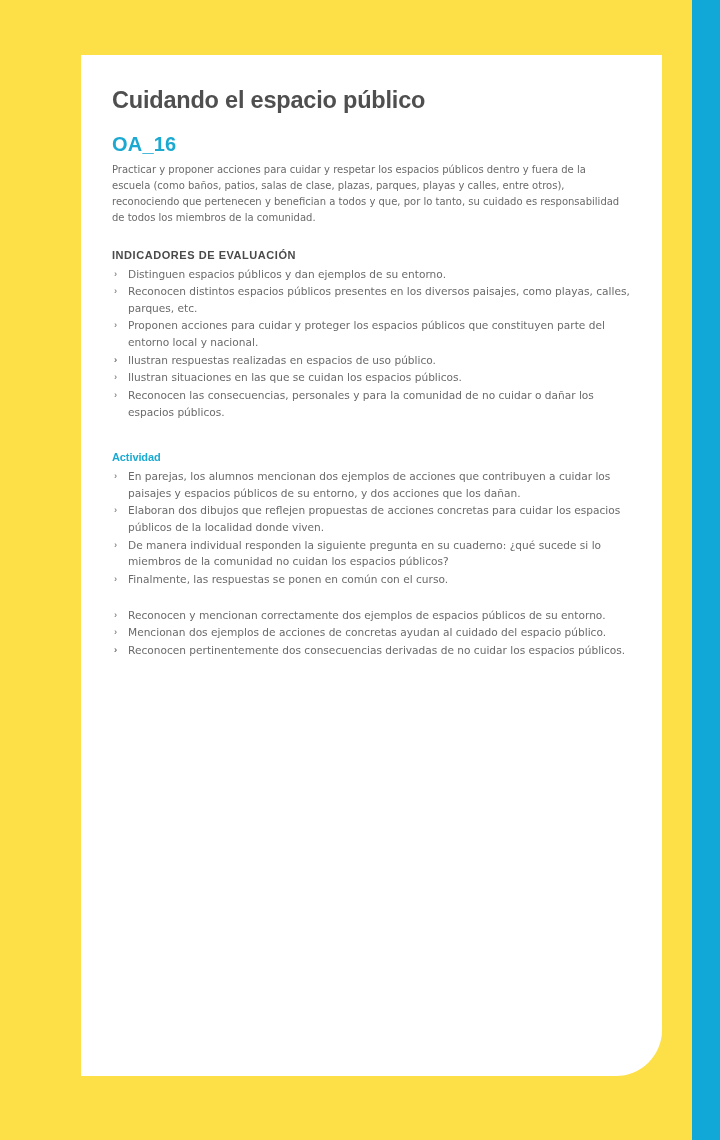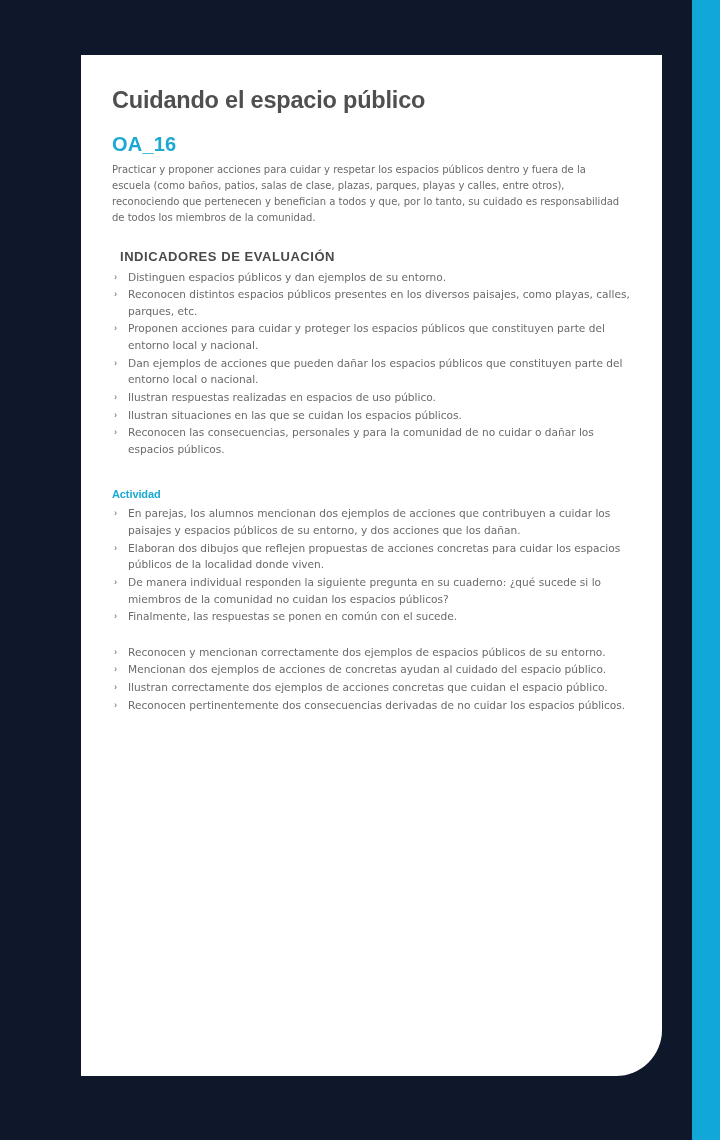--- a/index.html
+++ b/index.html
@@ -11,21 +11,21 @@
     height: 1140px;
     background: #11a7d6;
     font-family: "DejaVu Sans", "Liberation Sans", sans-serif;
     overflow: hidden;
   }
 
   .page {
     position: relative;
     width: 692px;
     height: 1140px;
-    background: #0f172a;
+    background: #fde047;
   }
 
   .card {
     position: absolute;
     left: 81px;
     top: 55px;
     width: 581px;
     height: 1021px;
     background: #ffffff;
     border-radius: 0 0 46px 0;
@@ -62,25 +62,25 @@
     font-size: 10px;
     color: #6a6a6a;
     line-height: 1.62;
     margin: 0 0 22px 0;
     max-width: 512px;
     text-align: left;
   }
 
   .section-head {
     font-family: "Liberation Sans", sans-serif;
-    font-size: 13px;
+    font-size: 11px;
     font-weight: bold;
     color: #4a4a4a;
     letter-spacing: 0.55px;
-    margin: 0 0 5px 8px;
+    margin: 0 0 5px 0;
     text-transform: uppercase;
   }
 
   .activity-head {
     font-family: "Liberation Sans", sans-serif;
     font-size: 11px;
     font-weight: bold;
     color: #1ba9d1;
     letter-spacing: -0.1px;
     margin: 0 0 5px 0;
@@ -131,40 +131,40 @@
 
       <div class="oa-code">OA_16</div>
 
       <p class="oa-text">Practicar y proponer acciones para cuidar y respetar los espacios públicos dentro y fuera de la escuela (como baños, patios, salas de clase, plazas, parques, playas y calles, entre otros), reconociendo que pertenecen y benefician a todos y que, por lo tanto, su cuidado es responsabilidad de todos los miembros de la comunidad.</p>
 
       <h2 class="section-head">INDICADORES DE EVALUACIÓN</h2>
       <ul class="bullets list-indicators">
         <li><span class="chev">›</span><span>Distinguen espacios públicos y dan ejemplos de su entorno.</span></li>
         <li><span class="chev">›</span><span>Reconocen distintos espacios públicos presentes en los diversos paisajes, como playas, calles, parques, etc.</span></li>
         <li><span class="chev">›</span><span>Proponen acciones para cuidar y proteger los espacios públicos que constituyen parte del entorno local y nacional.</span></li>
-        <li><span class="chev">›</span><span>Dan ejemplos de acciones que pueden dañar los espacios públicos que constituyen parte del entorno local o nacional.</span></li>
+        <li><span class="chev">›</span></li>
         <li><span class="chev">›</span><span>Ilustran respuestas realizadas en espacios de uso público.</span></li>
         <li><span class="chev">›</span><span>Ilustran situaciones en las que se cuidan los espacios públicos.</span></li>
         <li><span class="chev">›</span><span>Reconocen las consecuencias, personales y para la comunidad de no cuidar o dañar los espacios públicos.</span></li>
       </ul>
 
       <div class="spacer-activity"></div>
 
       <h2 class="activity-head">Actividad</h2>
       <ul class="bullets list-activity">
         <li><span class="chev">›</span><span>En parejas, los alumnos mencionan dos ejemplos de acciones que contribuyen a cuidar los paisajes y espacios públicos de su entorno, y dos acciones que los dañan.</span></li>
         <li><span class="chev">›</span><span>Elaboran dos dibujos que reflejen propuestas de acciones concretas para cuidar los espacios públicos de la localidad donde viven.</span></li>
         <li><span class="chev">›</span><span>De manera individual responden la siguiente pregunta en su cuaderno: ¿qué sucede si lo miembros de la comunidad no cuidan los espacios públicos?</span></li>
-        <li><span class="chev">›</span><span>Finalmente, las respuestas se ponen en común con el sucede.</span></li>
+        <li><span class="chev">›</span><span>Finalmente, las respuestas se ponen en común con el curso.</span></li>
       </ul>
 
       <div class="spacer-criteria"></div>
 
       <ul class="bullets list-criteria">
         <li><span class="chev">›</span><span>Reconocen y mencionan correctamente dos ejemplos de espacios públicos de su entorno.</span></li>
         <li><span class="chev">›</span><span>Mencionan dos ejemplos de acciones de concretas ayudan al cuidado del espacio público.</span></li>
-        <li><span class="chev">›</span><span>Ilustran correctamente dos ejemplos de acciones concretas que cuidan el espacio público.</span></li>
+        <li><span class="chev">›</span></li>
         <li><span class="chev">›</span><span>Reconocen pertinentemente dos consecuencias derivadas de no cuidar los espacios públicos.</span></li>
       </ul>
 
     </div>
   </div>
 </div>
 
 </body></html>

